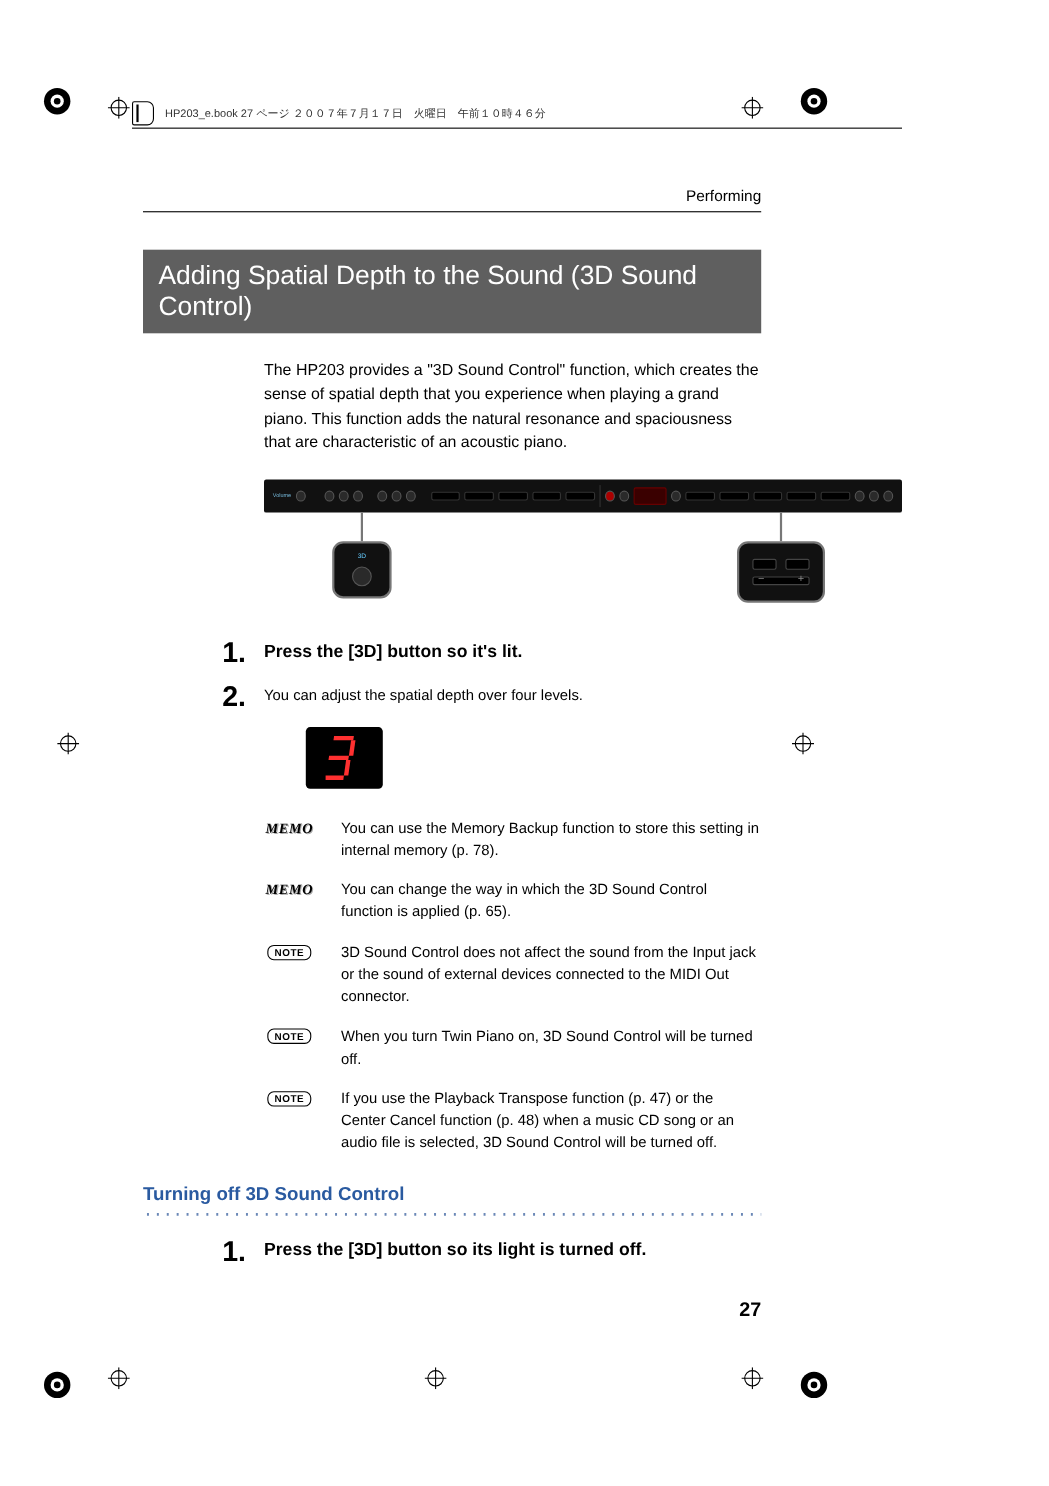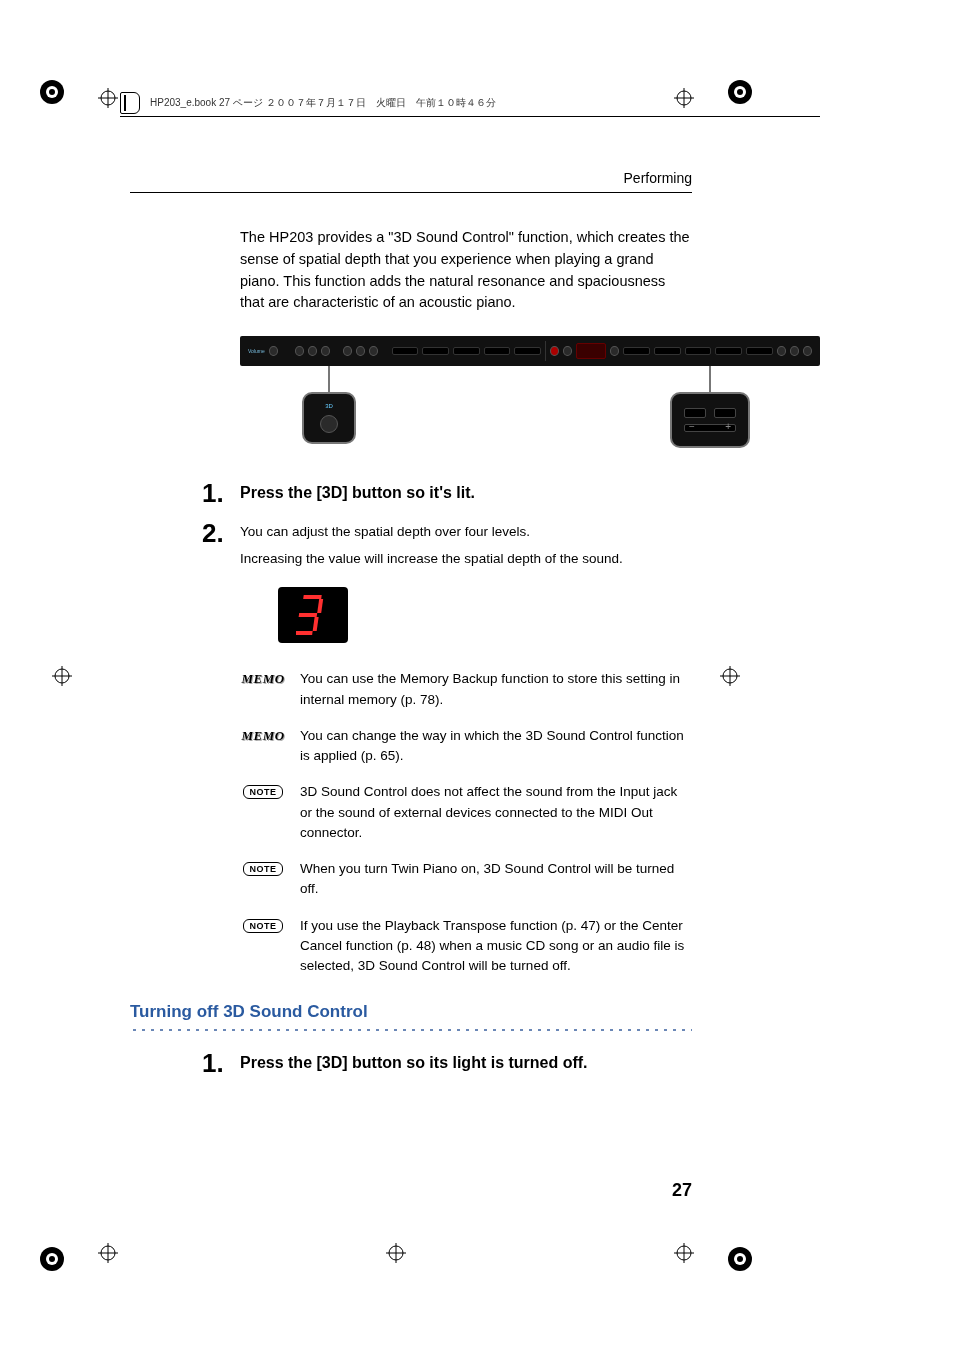--- a/index.html
+++ b/index.html
@@ -90,21 +90,21 @@
     font-size: 26px; font-weight: 700;
   }
   .step-head { font-size: 16px; font-weight: 600; line-height: 1.35; margin-bottom: 6px; }
   .step-body { font-size: 13.5px; font-weight: 300; line-height: 1.55; margin-bottom: 6px; }
 
   .step + .step { margin-top: 18px; }
 
   .seg-fig { margin: 18px 0 26px 38px; width:70px; height:56px; background:#000; border-radius:4px; display:flex; align-items:center; justify-content:center;}
   .seg-fig svg { display:block; }
 
-  .note-row { display:flex; align-items:flex-start; gap:14px; margin: 12px 0 16px 0; }
+  .note-row { display:flex; align-items:flex-start; gap:24px; margin: 12px 0 16px 0; }
   .note-row .badge { flex: 0 0 46px; height:20px; display:flex; align-items:center; justify-content:center; }
   .note-row .txt { font-size: 13.5px; font-weight: 300; line-height: 1.5; }
   .memo-badge { font-family: Georgia, "Times New Roman", serif; font-weight:700; font-style:italic; font-size:13px; color:#000; text-shadow: 1px 1px 0 #aaa; letter-spacing:0.5px;}
   .note-badge { border:1.5px solid #000; border-radius:6px; font-size:9px; font-weight:700; padding:1px 5px; letter-spacing:0.5px;}
 
   .sub-heading {
     margin-top: 26px;
     font-family: "Helvetica Neue", Arial, sans-serif;
     font-size: 17px; font-weight: 700; color: #2a5aa0;
     margin-bottom: 6px;
@@ -209,20 +209,21 @@
   <div class="print-header">
     <span class="spine"></span>
     <span>HP203_e.book  27 ページ  ２００７年７月１７日　火曜日　午前１０時４６分</span>
   </div>
 
   <div class="content">
 
     <div class="running-head">Performing</div>
     <div class="rule-top"></div>
 
+    <div class="title-bar">Adding Spatial Depth to the Sound (3D Sound Control)</div>
 
     <div class="body-block">
       <p class="body-text">The HP203 provides a "3D Sound Control" function, which creates the sense of spatial depth that you experience when playing a grand piano. This function adds the natural resonance and spaciousness that are characteristic of an acoustic piano.</p>
 
       <div class="panel-fig">
         <div class="panel-strip">
           <span class="lbl">Volume</span>
             <span class="btn"></span>
           <span style="width:10px"></span>
           <span class="btn"></span>
@@ -269,21 +270,20 @@
     </div>
 
     <div class="step" style="margin-left:72px">
       <span class="step-num">1.</span>
       <div class="step-head">Press the [3D] button so it's lit.</div>
     </div>
 
     <div class="step" style="margin-left:72px">
       <span class="step-num">2.</span>
       <div class="step-body">You can adjust the spatial depth over four levels.</div>
-      <div class="step-body">Increasing the value will increase the spatial depth of the sound.</div>
 
       <div class="seg-fig">
         <svg width="34" height="44" viewBox="0 0 34 44">
           <g fill="#ff3030">
             <rect x="8" y="2" width="18" height="4" transform="skewX(-8)"></rect>
             <rect x="6" y="20" width="18" height="4" transform="skewX(-8)"></rect>
             <rect x="4" y="38" width="18" height="4" transform="skewX(-8)"></rect>
             <rect x="24" y="6" width="4" height="14" transform="skewX(-8)"></rect>
             <rect x="22" y="24" width="4" height="14" transform="skewX(-8)"></rect>
           </g>

